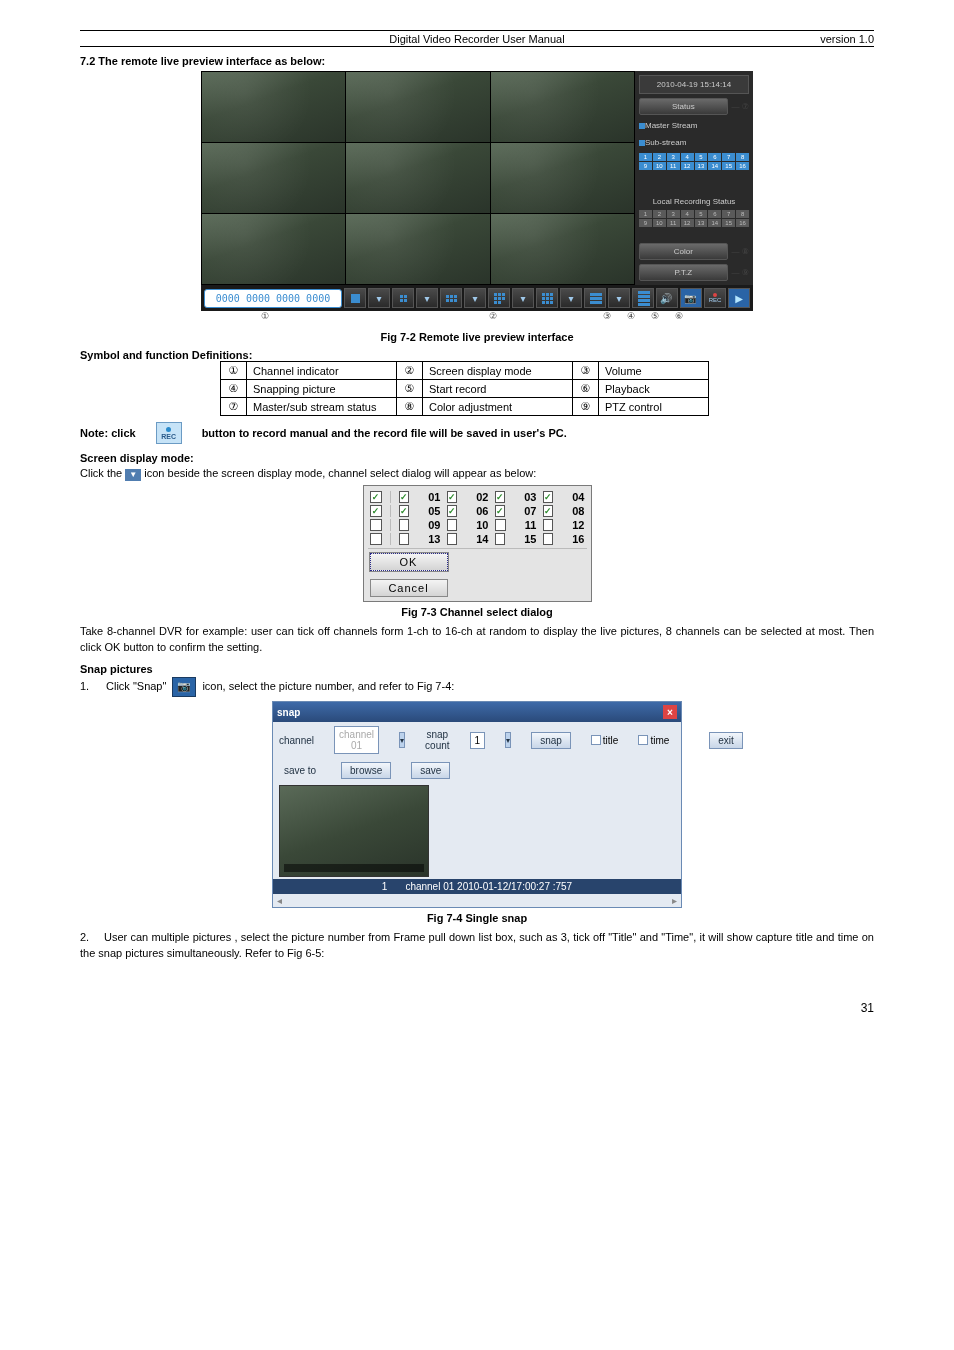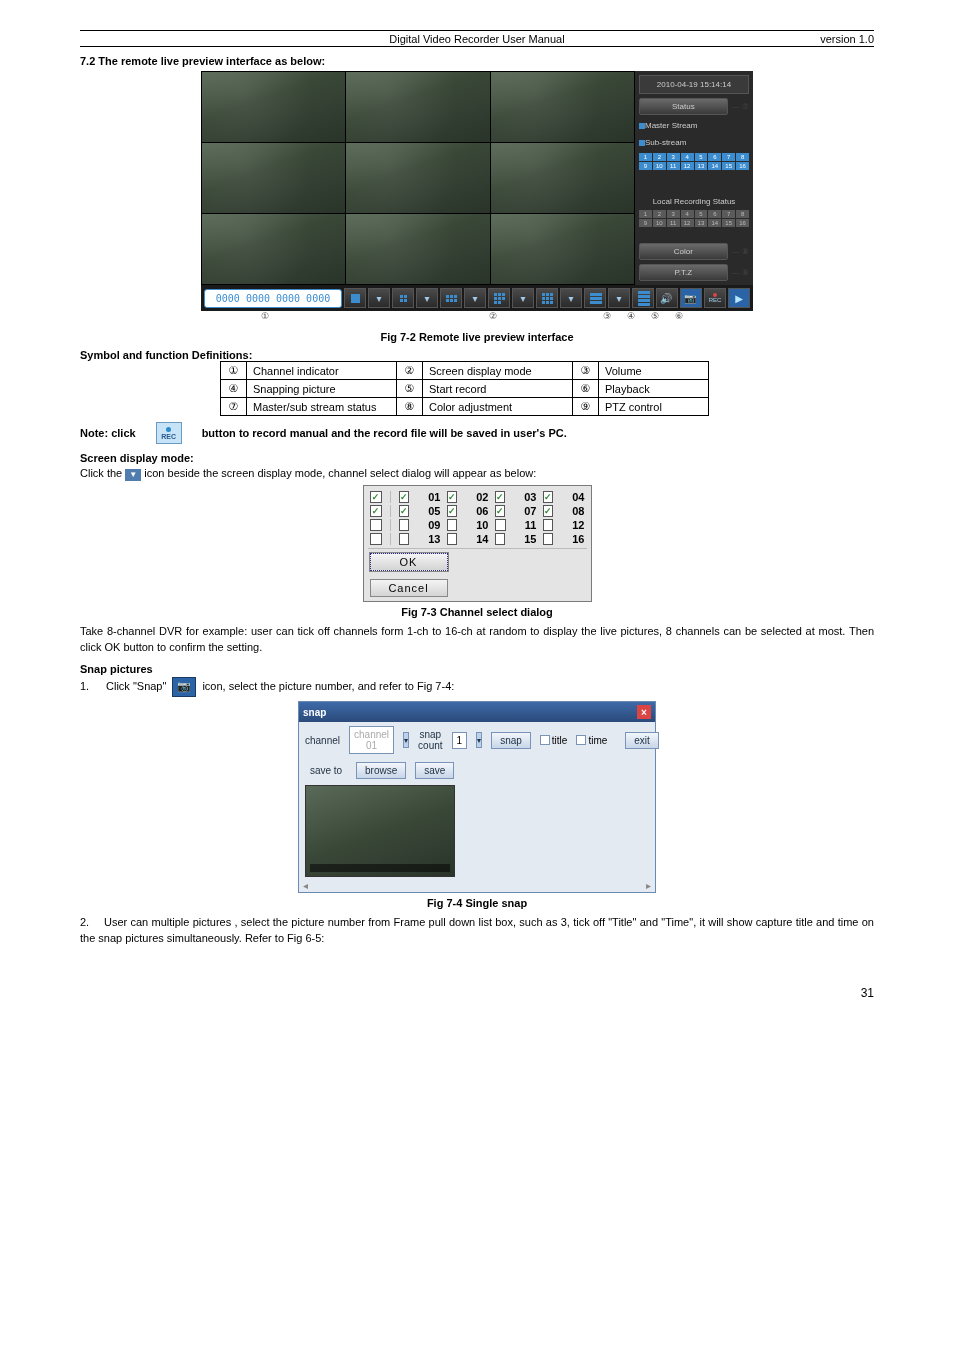--- a/index.html
+++ b/index.html
@@ -60,24 +60,24 @@
   .chdlg { display:inline-block; border:1px solid #7a7a7a; background:#e4e4e4; padding:4px; }
   .chdlg-row{ display:flex; align-items:center; gap:6px; padding:1px 2px; font-weight:bold; }
   .cb { width:12px; height:12px; border:1px solid #555; background:#fff; display:inline-flex; align-items:center; justify-content:center; font-size:9px; color:#2a8a2a; }
   .cbv::after{content:"✓";}
   .chlbl{ display:inline-flex; align-items:center; gap:19px; width:42px; }
   .chdlg-divider{ width:1px; align-self:stretch; background:#bbb; margin:0 2px; }
   .chdlg-btns{ display:flex; gap:8px; justify-content:center; padding:4px 2px 0; border-top:1px solid #bbb; margin-top:2px;flex-direction:column;}
   .dlgbtn{ width:78px; text-align:center; padding:2px 0; background:linear-gradient(#f4f4f4,#d4d4d4); border:1px solid #888; font-size:11px; letter-spacing:1px;}
   .dlgbtn.ok{ border:1px dotted #2a2a8a; box-shadow:0 0 0 1px #888;}
   
-  .snapdlg{ display:inline-block; width:358px; background:#e4eaf2; border:1px solid #6a8ab4; font-size:10px; }
+  .snapdlg{ display:inline-block; width:410px; background:#e4eaf2; border:1px solid #6a8ab4; font-size:10px; }
   .snapdlg-title{ display:flex; justify-content:space-between; align-items:center; background:linear-gradient(#3e6aa8,#2a4a7a); color:#fff; padding:3px 4px; font-weight:bold; }
   .closex{ width:14px; height:14px; background:#d44; color:#fff; display:flex; align-items:center; justify-content:center; font-weight:bold; }
-  .snap-row{ display:flex; align-items:center; gap:9px; padding:4px 6px; }
+  .snap-row{ display:flex; align-items:center; gap:20px; padding:4px 6px; }
   .sr-lbl{ width:42px; color:#234; }
   .sr-field{ background:#fff; border:1px solid #7a94b8; padding:2px 4px; color:#888; }
   .sr-btn{ background:linear-gradient(#f2f6fb,#c8d6e8); border:1px solid #7a94b8; padding:2px 8px; color:#234; }
   .snap-prev{ margin:2px 6px; width:150px; height:92px; background:linear-gradient(160deg,#5a6a58 0%,#3a4838 50%,#2a342a 100%); border:1px solid #333; position:relative; }
   .snap-prev::after{content:"";position:absolute;left:4px;bottom:4px;right:4px;height:8px;background:rgba(0,0,0,.5);}
   .snap-foot{ background:#28446c; color:#fff; padding:2px 6px; }
   .snap-arrow{ display:flex; justify-content:space-between; padding:1px 4px; color:#888; }
   .cb-sm{ width:10px; height:10px; border:1px solid #7a94b8; background:#fff; display:inline-block; }
   .sel-arrw{ display:inline-flex; align-items:center; justify-content:center; width:14px; height:16px; background:#bcd2ec; border:1px solid #7a94b8; color:#234; font-size:8px; }
 </style>
@@ -455,20 +455,23 @@
         </span>
       <span style="flex:1"></span>
       <span class="sr-btn">exit</span>
     </div>
     <div class="snap-row">
       <span class="sr-lbl">save to</span>
       <span class="sr-btn">browse</span>
       <span class="sr-btn">save</span>
     </div>
     <div class="snap-prev"></div>
+    <div class="snap-foot">
+      <span style="margin-right:18px">1</span><span>channel 01   2010-01-12/17:00:27 :757</span>
+    </div>
     <div class="snap-arrow">
       <span>◂</span>
       <span>▸</span>
     </div>
   </div>
 </div>
 <p class="fig-caption">Fig 7-4 Single snap</p>
 
 <p class="body-text">
   <span style="display:inline-block;width:24px">2.</span><span>User can multiple pictures , select the picture number from Frame pull down list box, such as 3, tick off "Title" and "Time", it will show capture title and time on the snap pictures simultaneously. Refer to Fig 6-5:</span>

